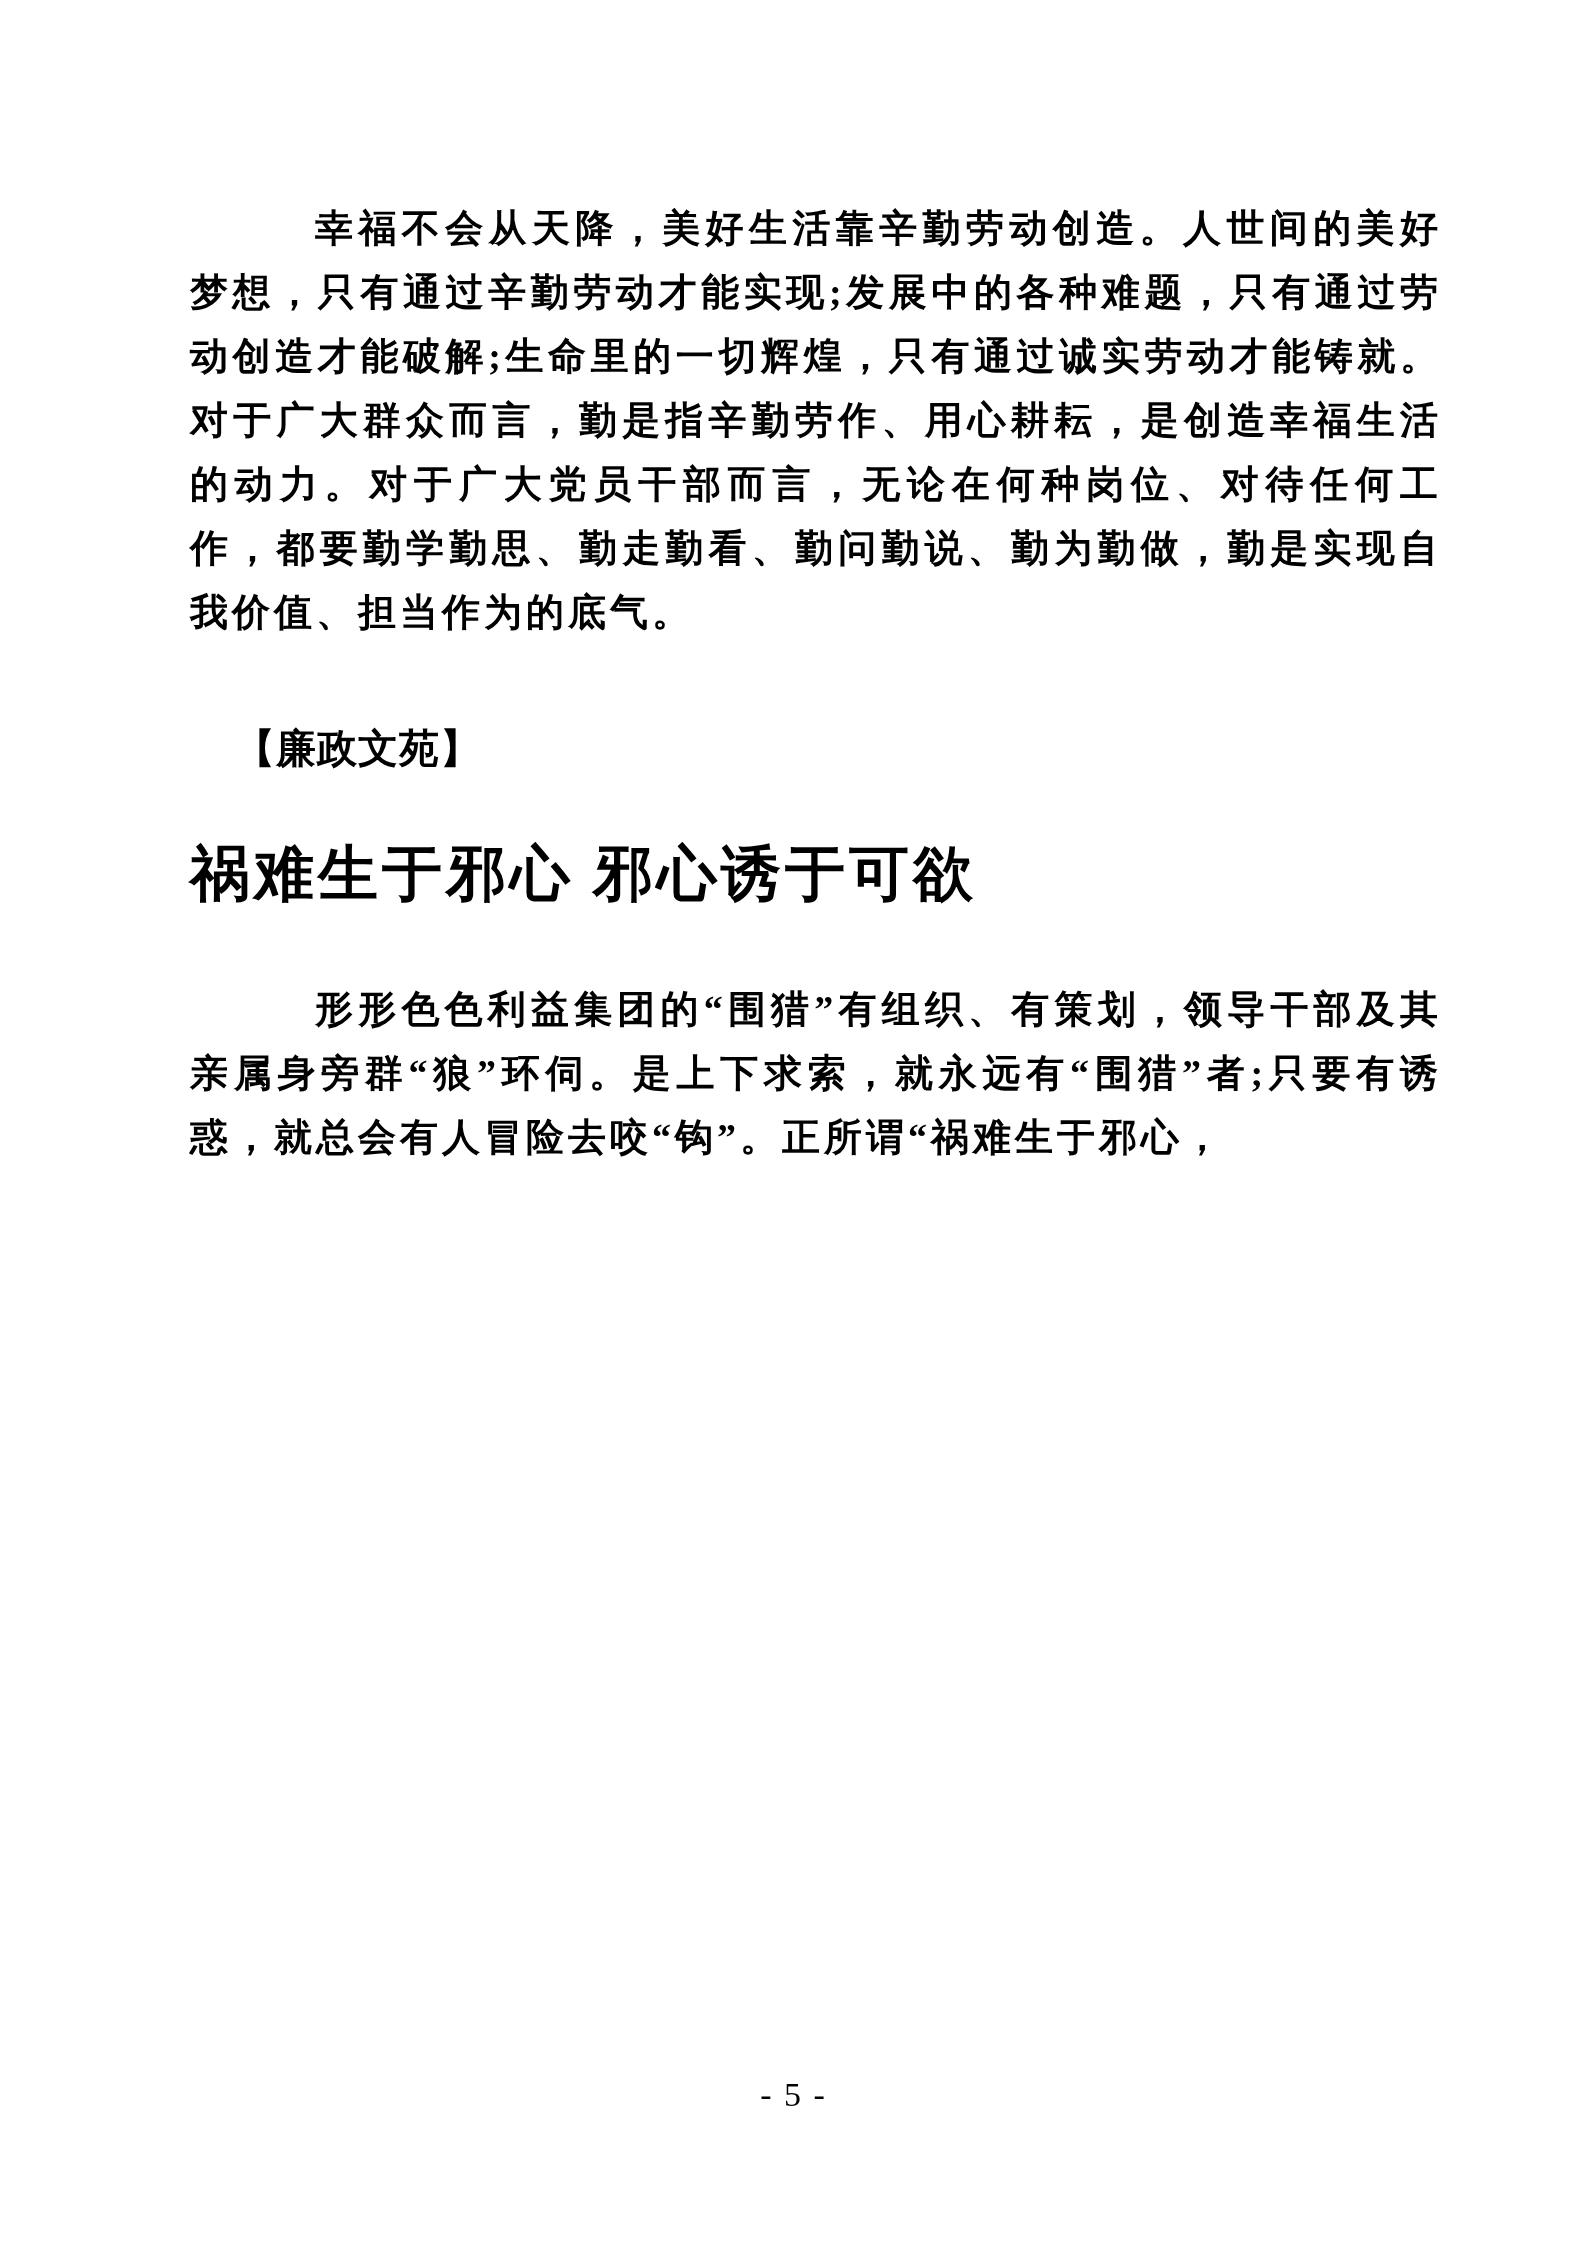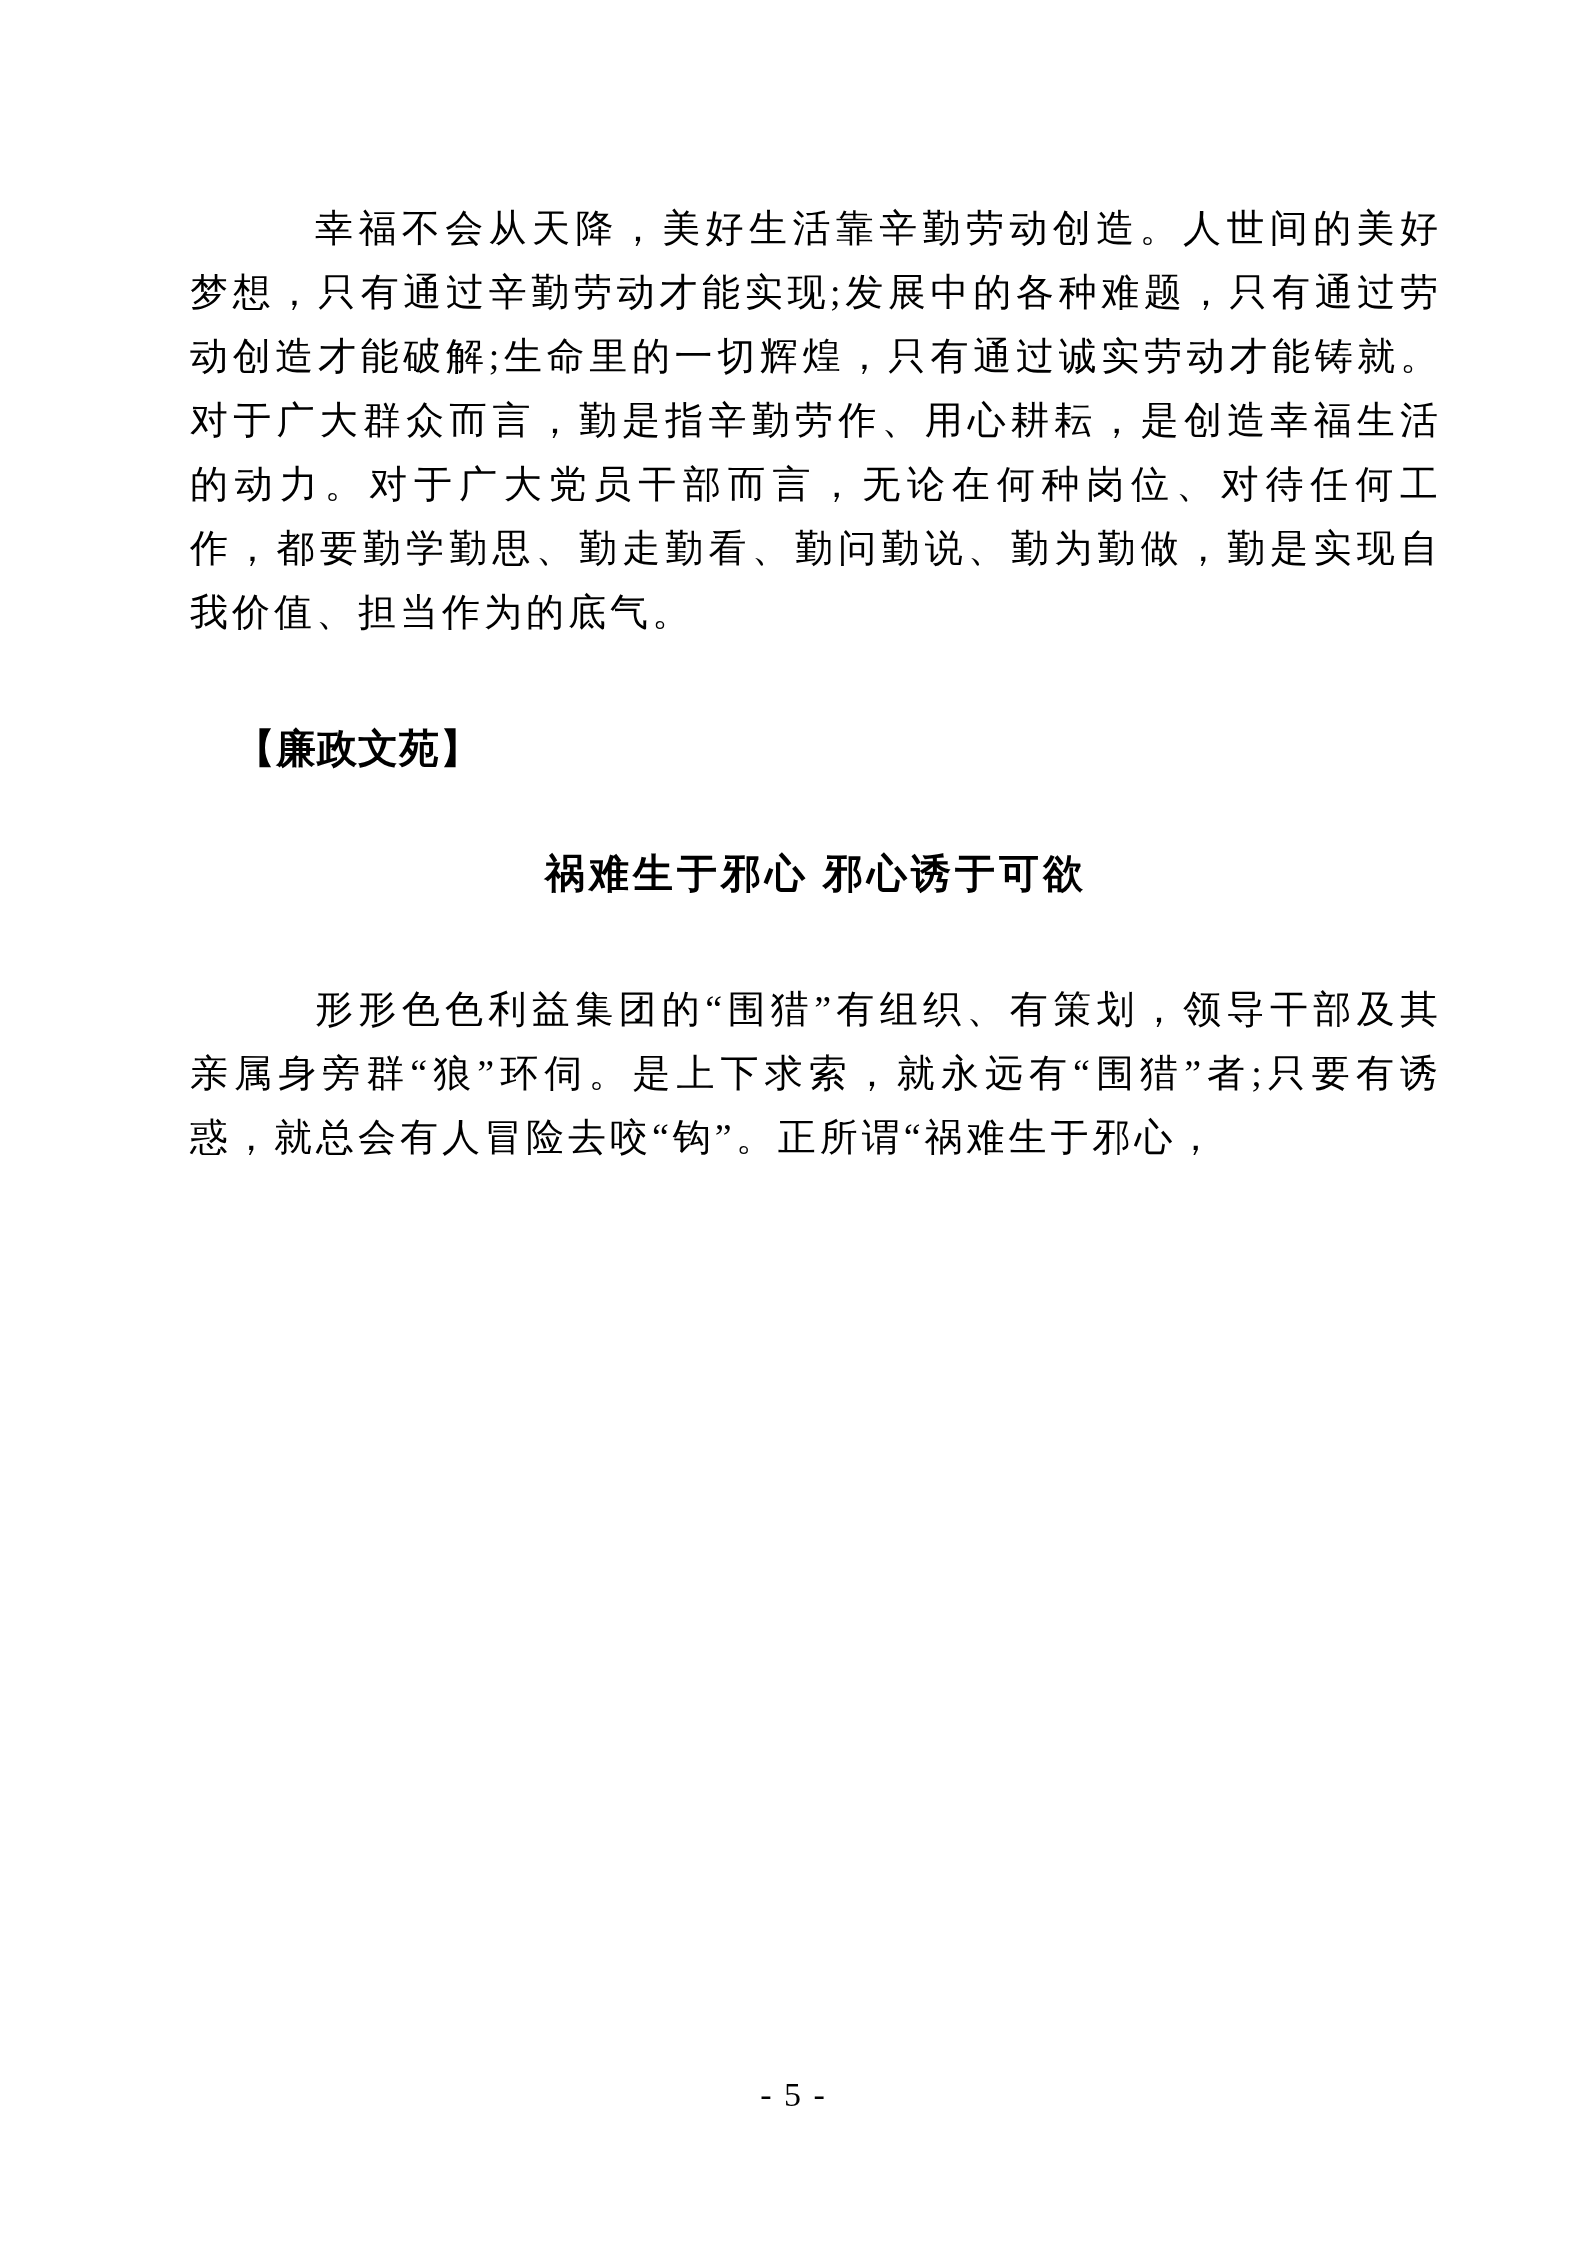--- a/index.html
+++ b/index.html
@@ -18,36 +18,36 @@
     padding: 196px 145px 0 190px;
     overflow: hidden;
   }
   .body-par {
     margin: 0;
     font-size: 38px;
     line-height: 64px;
     letter-spacing: 4px;
     text-align: justify;
     text-indent: 125px;
-    font-weight: normal;
+    font-weight: bold;
   }
   .section-header {
     margin-top: 85px;
     margin-left: 45px;
     font-size: 40px;
     line-height: 40px;
     font-weight: bold;
     letter-spacing: 1px;
   }
   .article-title {
     margin: 83px 0 0 0;
-    font-size: 40px;
+    font-size: 60px;
     line-height: 44px;
     font-weight: bold;
-    text-align: center;
+    text-align: left;
     letter-spacing: 4px;
   }
   .last-par {
     margin-top: 81px;
   }
   .page-number {
     position: absolute;
     left: 0;
     right: 0;
     top: 2078px;

